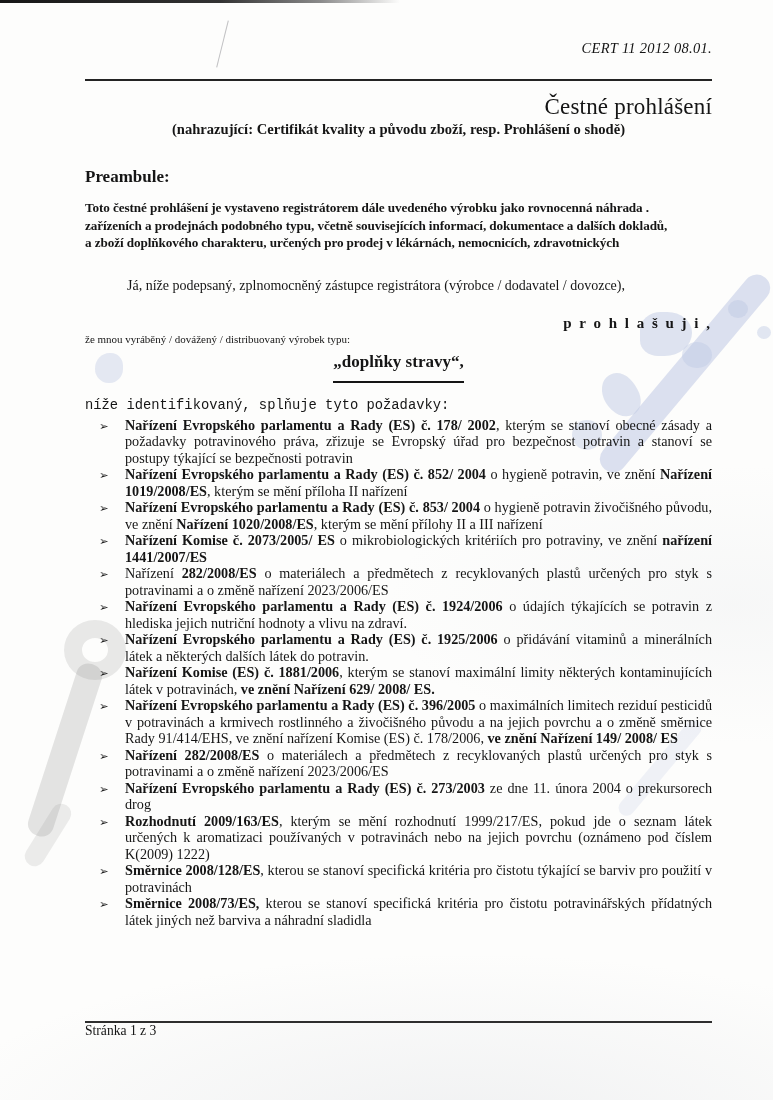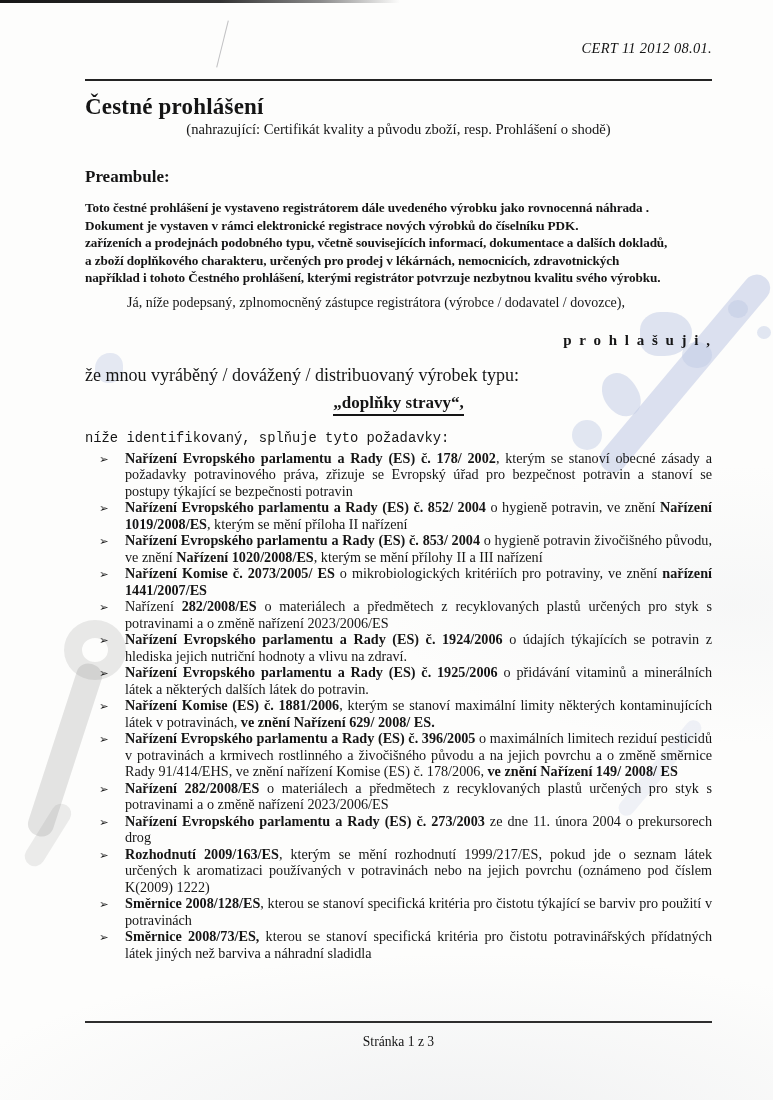--- a/index.html
+++ b/index.html
@@ -34,38 +34,38 @@
   .wm-dot-b { left:757px; top:326px; width:14px; height:13px; border-radius:50%; opacity:.45; }
   .wm-blob-left { left:95px; top:353px; width:28px; height:30px; border-radius:55% 45% 50% 50%; opacity:.4; }
   .wm-stroke-low { left:600px; top:760px; width:120px; height:16px; border-radius:9px; opacity:.22; transform:rotate(-50deg); }
   .wm-gray-bar { left:52px; top:660px; width:26px; height:180px; border-radius:12px; opacity:.20; transform:rotate(18deg); }
   .wm-gray-hook { left:64px; top:620px; width:62px; height:60px; border-radius:50%; border:18px solid #7d7d7f; background:transparent !important; opacity:.16; box-sizing:border-box; }
   .wm-gray-tail { left:38px; top:800px; width:20px; height:70px; border-radius:10px; opacity:.14; transform:rotate(32deg); }
   
   .content { position:absolute; left:85px; top:0; width:627px; }
   .doc-ref { margin-top:40px; text-align:right; font-style:italic; font-size:14.5px; letter-spacing:.3px; }
   .top-rule { margin-top:22px; border-top:2px solid #242424; }
-  .title { margin-top:13px; text-align:left; font-size:23px; font-weight:bold; letter-spacing:.2px; }
-  .subtitle { margin-top:1px; text-align:center; font-size:14.6px; font-weight:normal; }
+  .title { margin-top:13px; text-align:right; font-size:23px; font-weight:normal; letter-spacing:.2px; }
+  .subtitle { margin-top:1px; text-align:center; font-size:14.6px; font-weight:bold; }
   .preamble-head { margin-top:29px; font-size:17px; font-weight:bold; }
   .preamble-lines { margin-top:12px; font-size:13.2px; font-weight:bold; line-height:17.6px; letter-spacing:-.1px; }
   .preamble-lines > div { white-space:nowrap; }
-  .decl-intro { margin-top:8px; font-size:14px; text-indent:42px; }
+  .decl-intro { margin-top:26px; font-size:14px; text-indent:42px; }
   .decl-verb { margin-top:21px; text-align:right; font-size:15px; font-weight:bold; letter-spacing:2px; }
-  .decl-product-line { margin-top:16px; font-size:18px; }
+  .decl-product-line { margin-top:1px; font-size:11px; }
   .decl-product-type { margin-top:7px; text-align:center; font-size:17px; font-weight:bold; }
-  .decl-product-type span { display:inline-block; border-bottom:2px solid #151515; padding-bottom:1px; }
+  .decl-product-type span { display:inline-block; border-bottom:2px solid #151515; padding-bottom:9px; }
   .decl-req-intro { margin-top:15px; font-size:13.8px;font-family:Liberation Mono, monospace; }
   .req-list { margin-top:4px; padding-left:14px; }
   .req-item { display:flex; font-size:14.2px; line-height:16.5px; }
   .req-bullet { flex:0 0 26px; font-size:11.5px; padding-top:1px; font-family:"DejaVu Sans",sans-serif; color:#1a1a1a; }
   .req-text { flex:1; text-align:justify; }
   .req-text .b { font-weight:bold; }
   .footer { position:absolute; left:85px; width:627px; top:1021px; border-top:2px solid #2e2e2e; }
-  .footer-text { text-align:center; font-size:13.6px; padding-top:11px; }
+  .footer-text { font-size:13.6px; padding-top:0; }
 </style>
 </head>
 <body>
 
 <div class="page">
 
   <div class="scan-edge-top"></div>
   <div class="scratch"></div>
 
   <div class="wm wm-blue wm-stroke-main" style="background: rgb(191, 201, 228);"></div>
@@ -88,24 +88,22 @@
     <div class="top-rule"></div>
 
     <div class="title">Čestné prohlášení</div>
 
     <div class="subtitle">(nahrazující: Certifikát kvality a původu zboží, resp. Prohlášení o shodě)</div>
 
     <div class="preamble-head">Preambule:</div>
 
     <div class="preamble-lines">
         <div>Toto čestné prohlášení je vystaveno registrátorem dále uvedeného výrobku jako rovnocenná náhrada .</div>
-        <div>Dokument je vystaven v rámci elektronické registrace nových výrobků do číselníku PDK.</div>
         <div>zařízeních a prodejnách podobného typu, včetně souvisejících informací, dokumentace a dalších dokladů,</div>
         <div>a zboží doplňkového charakteru, určených pro prodej v lékárnách, nemocnicích, zdravotnických</div>
-        <div>například i tohoto Čestného prohlášení, kterými registrátor potvrzuje nezbytnou kvalitu svého výrobku.</div>
       </div>
 
     <div class="decl-intro">Já, níže podepsaný, zplnomocněný zástupce registrátora (výrobce / dodavatel / dovozce),</div>
 
     <div class="decl-verb">p r o h l a š u j i ,</div>
 
     <div class="decl-product-line">že mnou vyráběný / dovážený  / distribuovaný výrobek typu:</div>
 
     <div class="decl-product-type">
       <span>„doplňky stravy“,</span>

